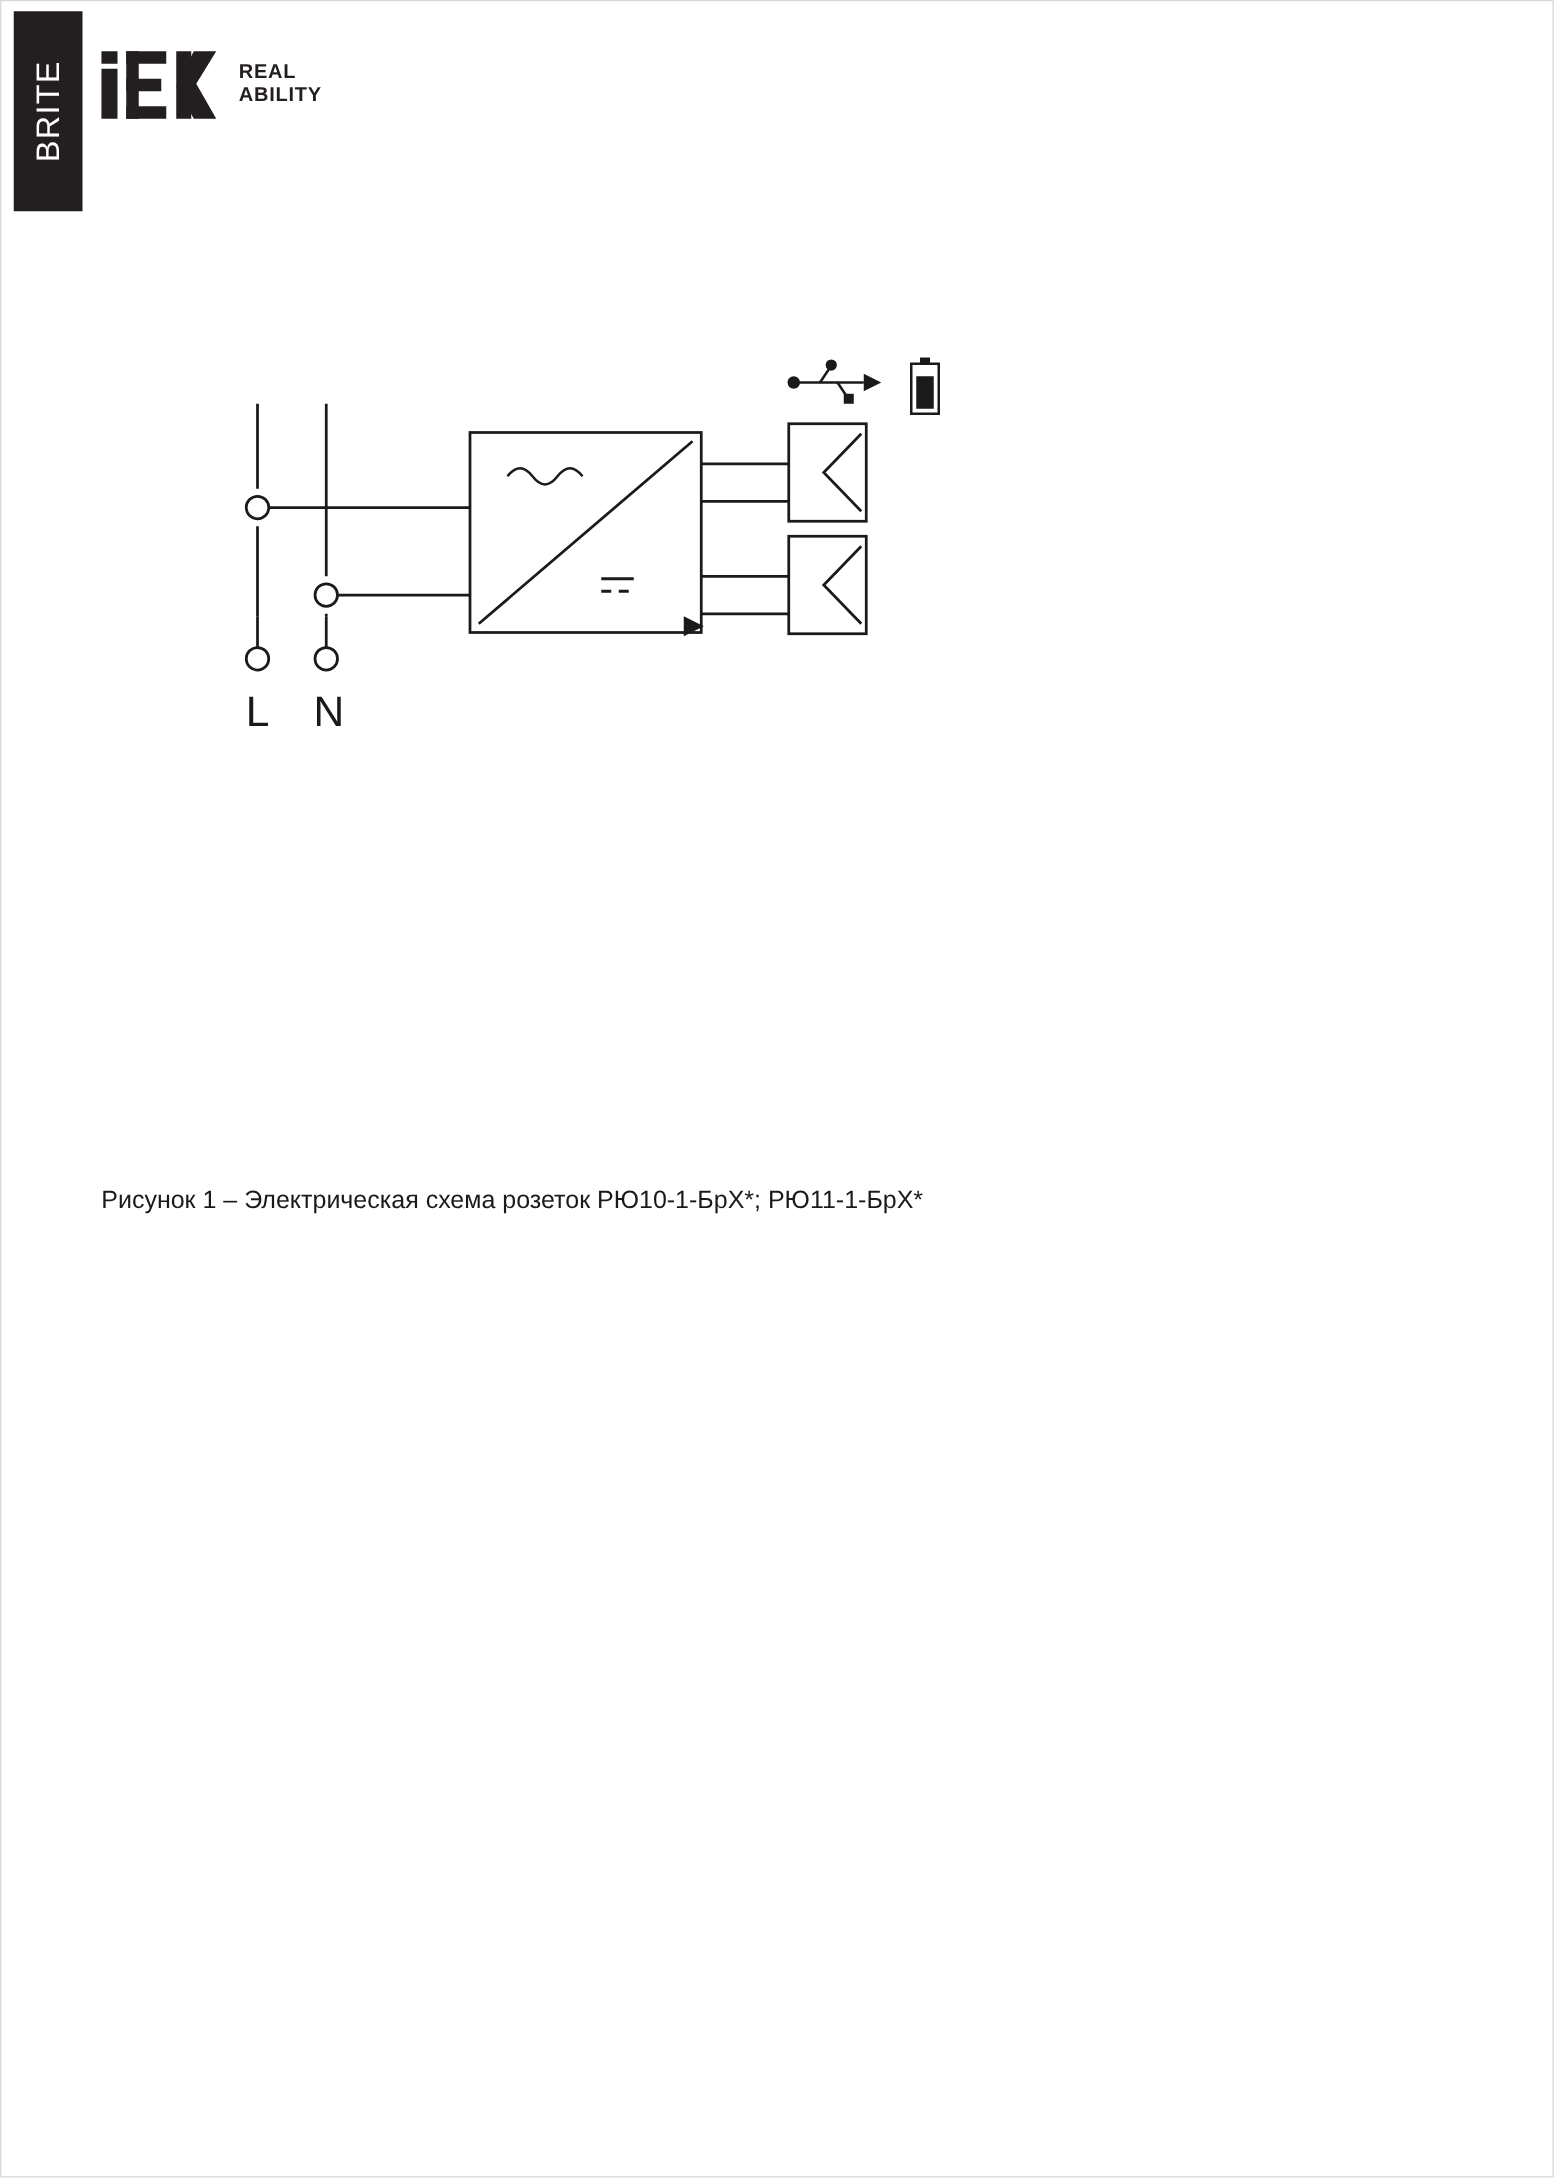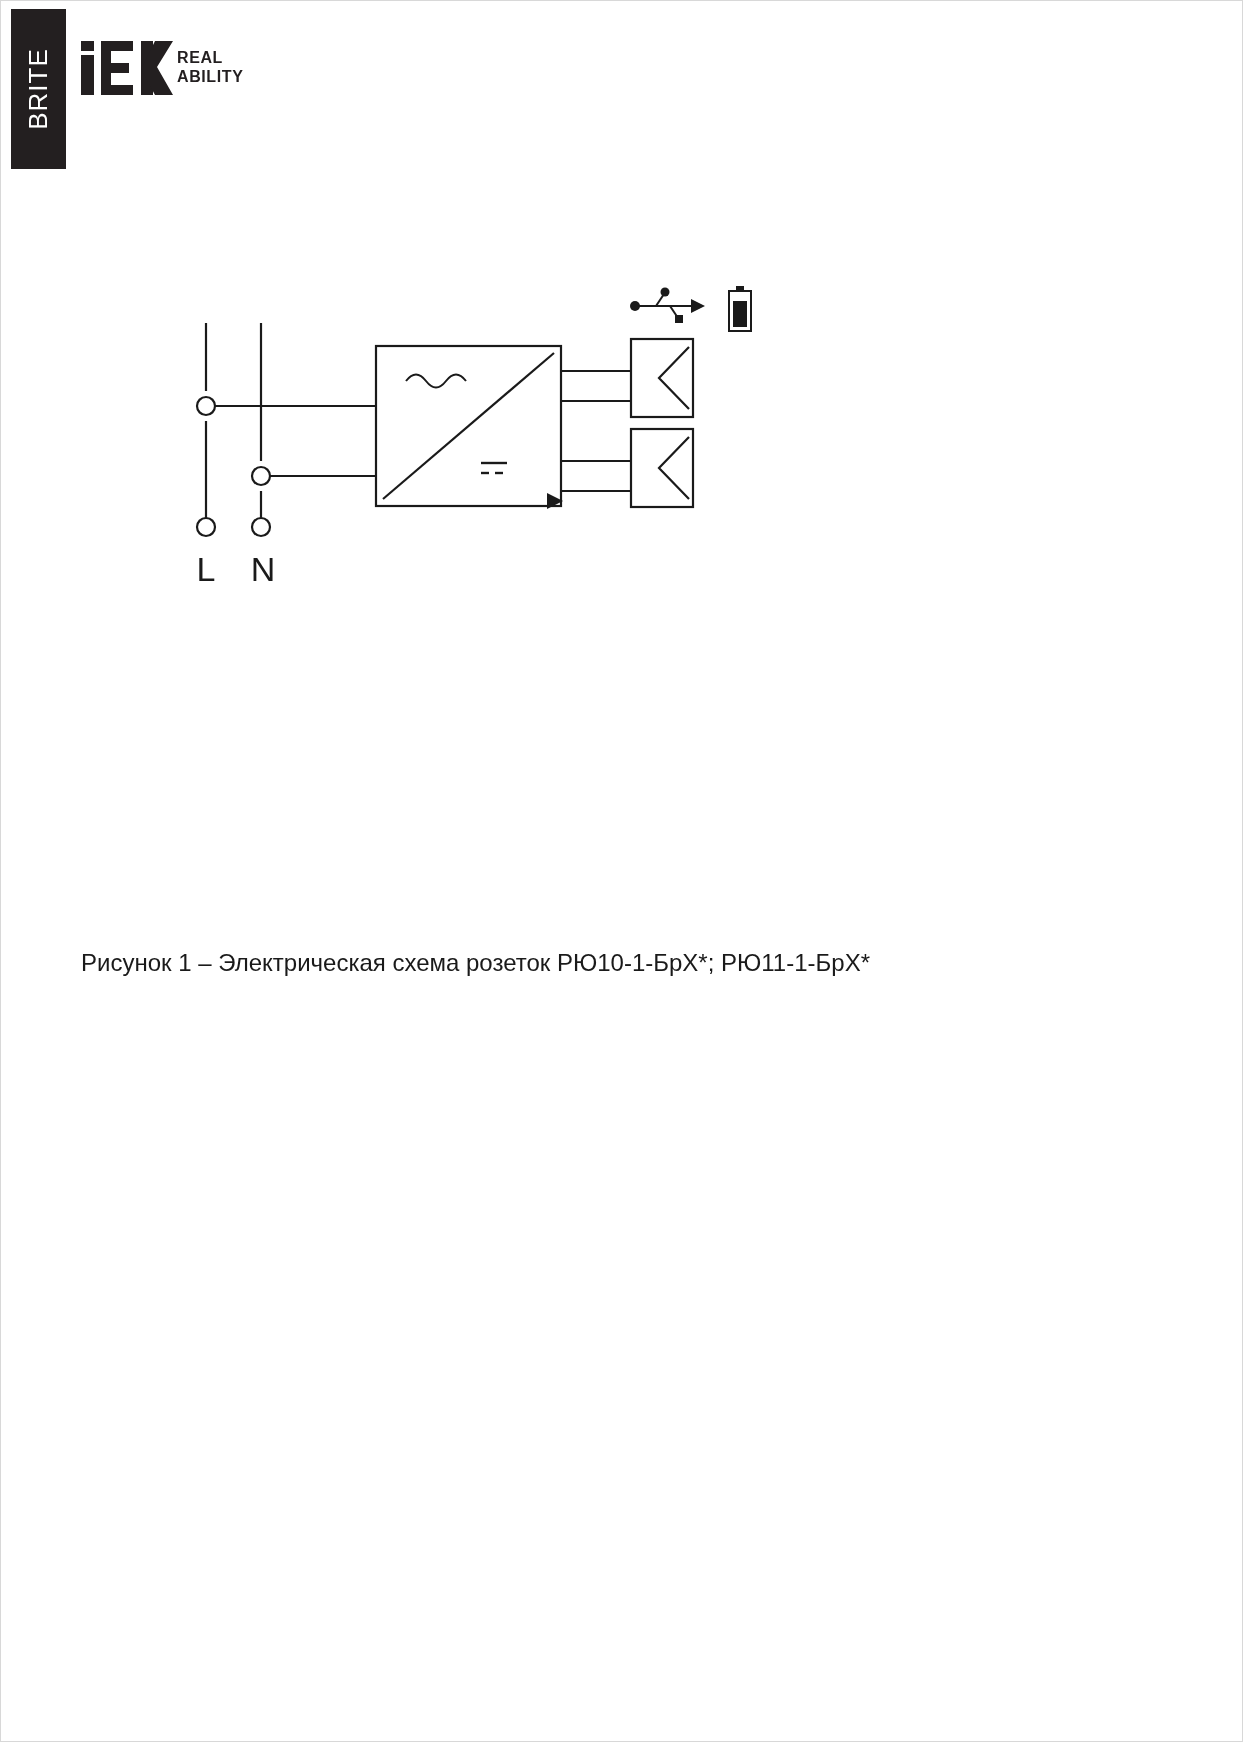--- a/index.html
+++ b/index.html
@@ -54,20 +54,21 @@
     font-family: "Liberation Sans", sans-serif;
   }
 
   
   .logo-wrap {
     position: absolute;
     left: 80px;
     top: 38px;
     display: flex;
     align-items: center;
+    gap: 14px;
   }
   .logo-mark {
     position: relative;
     width: 96px;
     height: 58px;
   }
   .logo-text {
     font-size: 16px;
     font-weight: bold;
     line-height: 1.18;
@@ -82,21 +83,21 @@
     top: 280px;
     width: 700px;
     height: 340px;
   }
 
   
   .caption {
     position: absolute;
     left: 80px;
     top: 948px;
-    font-size: 24px;
+    font-size: 20px;
     color: #1a1a1a;
     white-space: nowrap;
   }
 </style>
 </head>
 <body>
 
 <div class="page">
 
   <div class="brand-tab">

